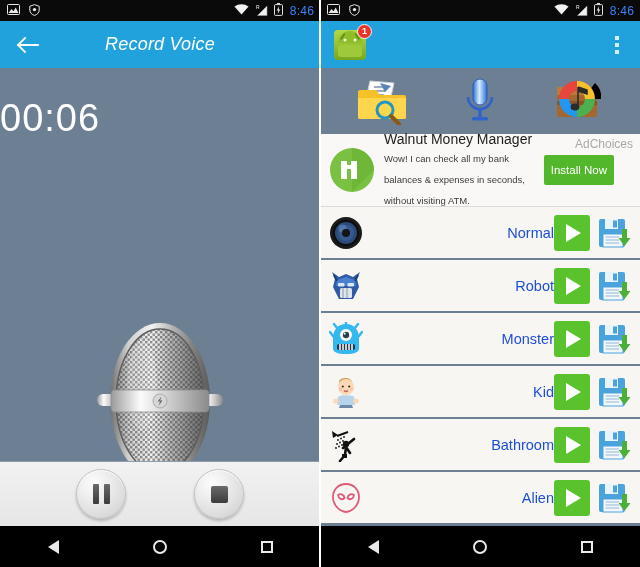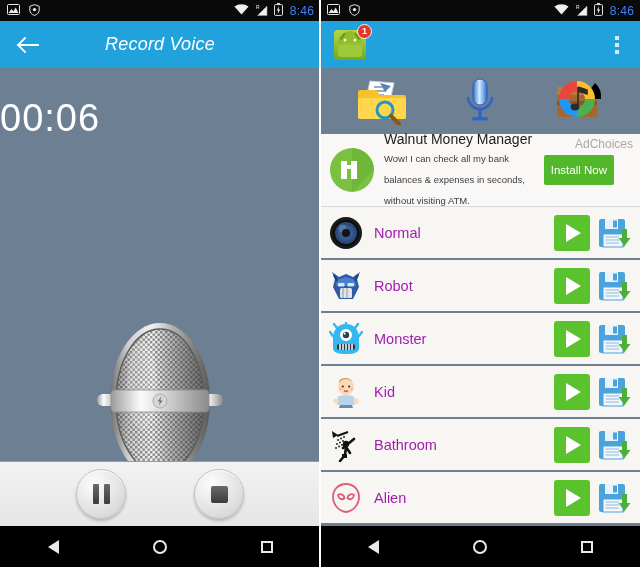--- a/index.html
+++ b/index.html
@@ -109,21 +109,21 @@
     font-size: 11.5px; padding: 9px 7px; border-radius: 2px;
     white-space: nowrap; margin-right: 18px;
   }
 
   .fx-list { background: #6d7f92; }
   .fx-row {
     height: 53px; background: #f8f6f3; border-bottom: 2px solid #6d7f92;
     display: flex; align-items: center; padding: 0 6px 0 8px;
   }
   .fx-icon { width: 36px; height: 36px; flex: 0 0 36px; display: flex; align-items: center; justify-content: center; }
-  .fx-label { flex: 1; font-size: 14.5px; color: #a21caf; padding-left: 10px; }
+  .fx-label { flex: 1; font-size: 14.5px; color: #1d4ed8; padding-left: 10px; text-align: right; }
   .fx-actions { display: flex; align-items: center; gap: 6px; padding-right: 2px; }
   .btn-play {
     width: 36px; height: 36px; background: #5ac22d; border-radius: 3px;
     display: flex; align-items: center; justify-content: center;
   }
   .btn-play .tri {
     width: 0; height: 0; border-left: 15px solid #ffffff;
     border-top: 9px solid transparent; border-bottom: 9px solid transparent;
     margin-left: 3px;
   }

